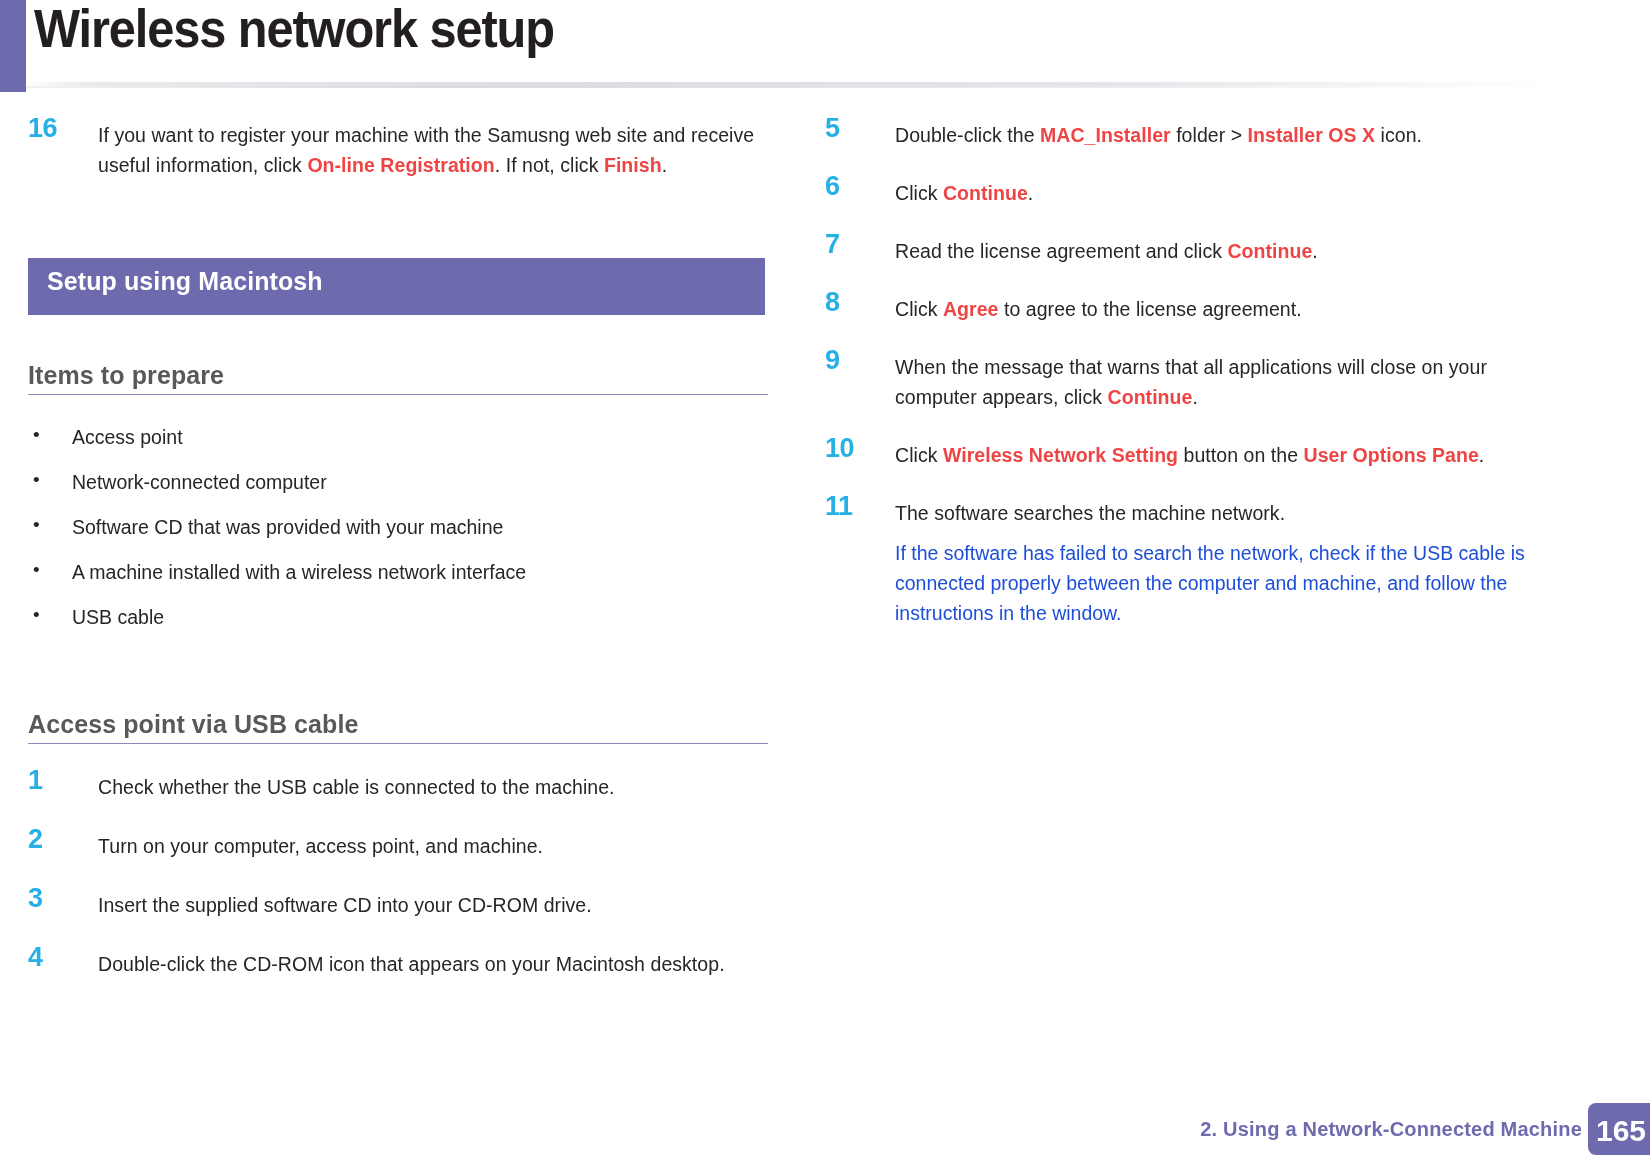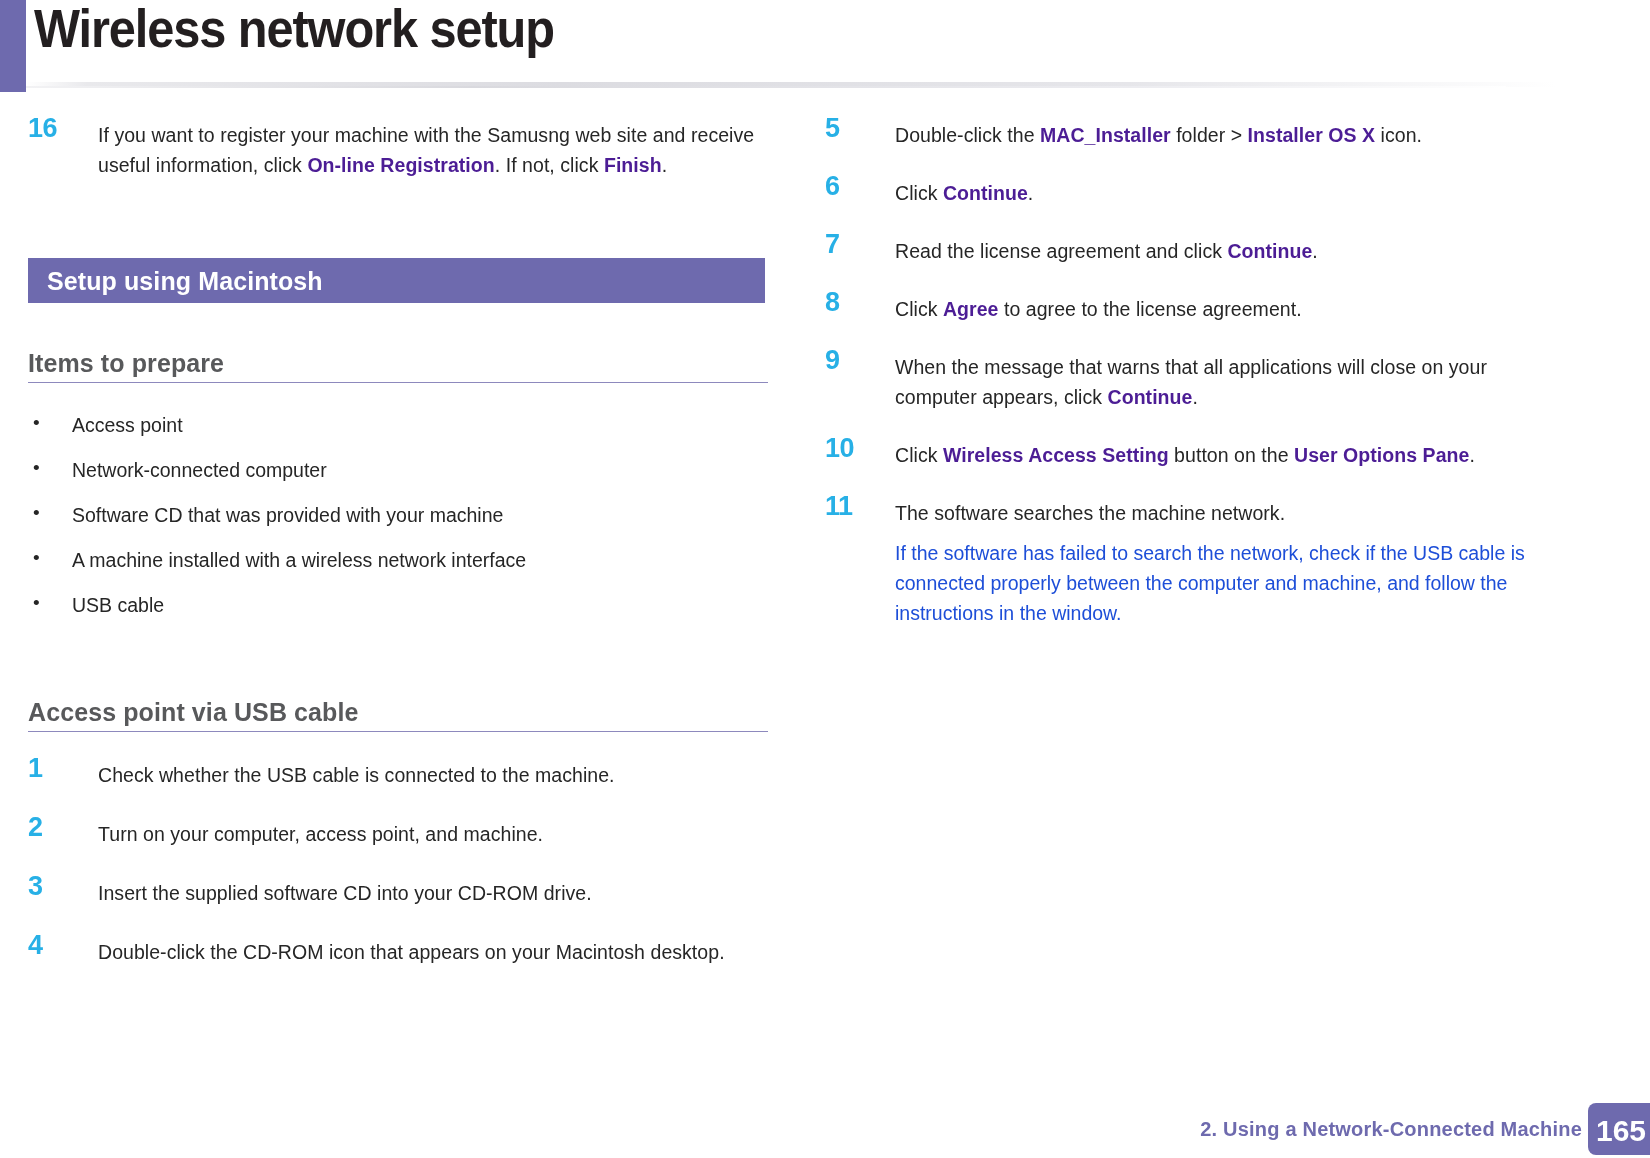--- a/index.html
+++ b/index.html
@@ -50,31 +50,31 @@
     line-height:1;
   }
   .step-body{
     margin-left:70px;
     font-size:19.5px;
     line-height:30px;
     color:#262626;
     font-family:"Liberation Sans Narrow","Liberation Sans",sans-serif;
     letter-spacing:0.05px;
   }
-  .step-body b{font-weight:bold;color:#4c1d95;}
+  .step-body b{font-weight:bold;color:#ef4444;}
   .step-sub{
     margin-left:70px;margin-top:10px;
     font-size:19.5px;line-height:30px;color:#1d4ed8;
     font-family:"Liberation Sans Narrow","Liberation Sans",sans-serif;
   }
 
   
   .section-bar{
     position:relative;
-    width:737px;height:45px;
+    width:737px;height:57px;
     background:#6E6AAE;
     margin-top:78px;margin-bottom:46px;
   }
   .section-bar span{
     position:absolute;left:19px;top:9px;
     color:#ffffff;font-size:25px;font-weight:bold;
     font-family:"Liberation Sans Narrow","Liberation Sans",sans-serif;
     letter-spacing:0.1px;
   }
 
@@ -194,21 +194,21 @@
   <div class="step" style="margin-bottom:28px;">
     <div class="step-num">8</div>
     <div class="step-body">Click <b>Agree</b> to agree to the license agreement.</div>
   </div>
   <div class="step" style="margin-bottom:28px;">
     <div class="step-num">9</div>
     <div class="step-body">When the message that warns that all applications will close on your computer appears, click <b>Continue</b>.</div>
   </div>
   <div class="step" style="margin-bottom:28px;">
     <div class="step-num">10</div>
-    <div class="step-body">Click <b>Wireless Access Setting</b> button on the <b>User Options Pane</b>.</div>
+    <div class="step-body">Click <b>Wireless Network Setting</b> button on the <b>User Options Pane</b>.</div>
   </div>
   <div class="step">
     <div class="step-num">11</div>
     <div class="step-body">The software searches the machine network.</div>
     <div class="step-sub">If the software has failed to search the network, check if the USB cable is connected properly between the computer and machine, and follow the instructions in the window.</div>
   </div>
 </div>
 
 <div class="footer">
   <div class="footer-text">2.  Using a Network-Connected Machine</div>

